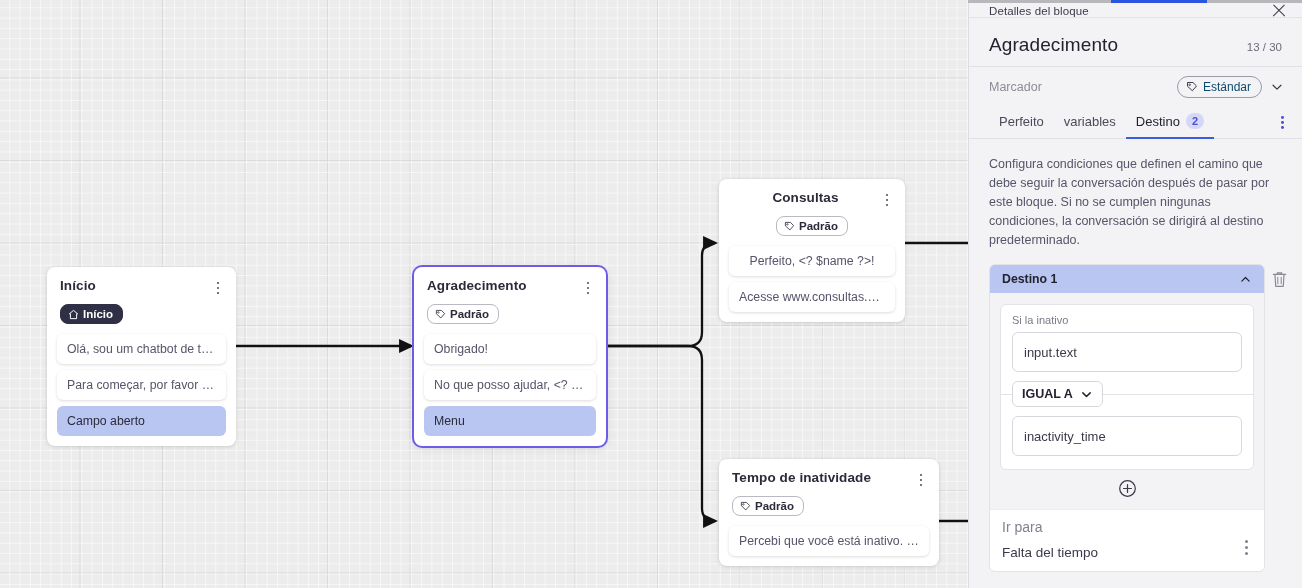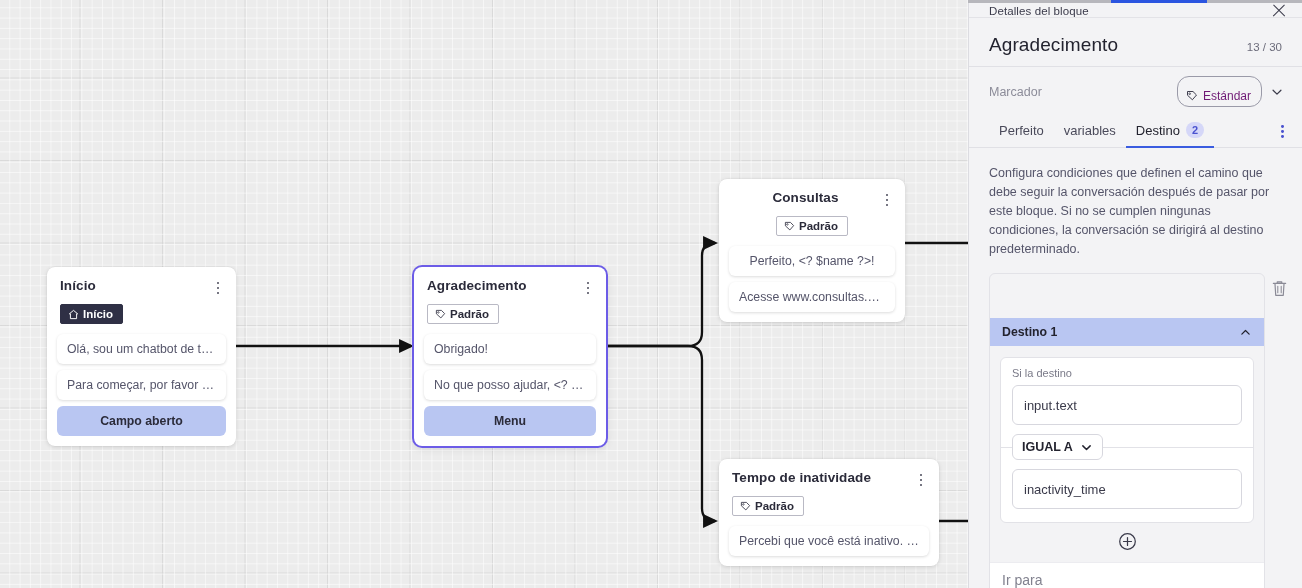--- a/index.html
+++ b/index.html
@@ -48,37 +48,37 @@
   }
   .kebab {
     width: 16px; height: 18px; display: flex; flex-direction: column;
     align-items: center; justify-content: center; gap: 2.5px; cursor: pointer;
     margin-top: 1px; flex: none;
   }
   .kebab i { display:block; width: 2.6px; height: 2.6px; border-radius: 50%; background:#4a4a5a; }
   .tag-row { padding: 7px 13px 0 13px; }
   .tag {
     display: inline-flex; align-items: center; gap: 4px;
-    border: 1px solid #b9b9c4; border-radius: 2px;
+    border: 1px solid #b9b9c4; border-radius: 8px;
     padding: 2px 9px 2px 7px; font-size: 11.5px; color: #2b2b3a;
     font-weight: 600; background: #fff; line-height: 14px;
   }
   .tag.dark {
     background: #2f3045; border-color: #2f3045; color: #ffffff;
   }
   .tag svg { width: 11px; height: 11px; display:block; }
   .node-body { padding: 10px 10px 10px 10px; display: flex; flex-direction: column; gap: 6px; }
   .msg {
     background: #ffffff; border-radius: 6px; padding: 7px 10px;
     font-size: 12.3px; color: #55556a; line-height: 16px;
     box-shadow: 0 1px 3px rgba(0,0,0,0.14);
     white-space: nowrap; overflow: hidden; text-overflow: ellipsis;
   }
   .msg.highlight {
-    background: #b9c6f2; color: #2b2b3a; box-shadow: none; font-weight: 700; text-align: center;
+    background: #b9c6f2; color: #2b2b3a; box-shadow: none; font-weight: 400;
   }
 
   
   #panel {
     position: absolute; right: 0; top: 0;
     width: 334px; height: 588px;
     background: #f3f3f5;
     border-left: 1px solid #dcdce1;
     display: flex; flex-direction: column;
   }
@@ -113,21 +113,21 @@
   .panel-title { font-size: 19px; color: #23232f; flex: 1; font-weight: 400; letter-spacing: .1px; }
   .panel-count { font-size: 11.5px; color: #6b6b7a; }
 
   .marcador-row {
     display: flex; align-items: center; padding: 9px 18px 9px 20px; gap: 8px;
   }
   .marcador-label { font-size: 12.5px; color: #8c8c99; flex: 1; }
   .chip {
     display: inline-flex; align-items: center; gap: 5px;
     border: 1px solid #9a9aa8; border-radius: 12px;
-    padding: 11px 10px 2px 8px; font-size: 12px; color: #701a75; background: #f3f3f5;
+    padding: 2px 10px 2px 8px; font-size: 12px; color: #0c4a6e; background: #f3f3f5;
     font-weight: 400; line-height: 16px; cursor: pointer;
   }
   .chip svg { width: 12px; height: 12px; }
   .chev {
     width: 14px; height: 14px; cursor: pointer; display:block;
   }
 
   .tabs {
     display: flex; align-items: center; padding: 0 14px 0 20px;
     border-bottom: 1px solid #e0e0e5; background: #f3f3f5;
@@ -156,21 +156,20 @@
 
   .destino-wrap { padding: 0 14px 0 20px; display: flex; align-items: flex-start; gap: 6px; }
   .destino-card {
     flex: 1; border-radius: 6px; overflow: hidden; background: #f3f3f5;
     border: 1px solid #e2e2e7;
   }
   .destino-head {
     background: #b9c6f2; display: flex; align-items: center;
     padding: 7px 12px; font-size: 12.3px; color: #23232f; font-weight: 600;
     cursor: pointer;
-    margin-top: 44px;
   }
   .destino-head span { flex: 1; }
   .caret-up { width: 13px; height: 13px; }
   .trash { width: 17px; height: 19px; margin-top: 6px; cursor:pointer; }
 
   .cond-box {
     margin: 11px 10px 0 10px; background: #ffffff; border: 1px solid #e2e2e7;
     border-radius: 6px; padding: 9px 11px 13px 11px; position: relative;
   }
   .cond-label { font-size: 11px; color: #7a7a88; margin-bottom: 6px; }
@@ -385,21 +384,21 @@
         <div class="destino-card">
 
           <div class="destino-head">
             <span>Destino 1</span>
             <svg class="caret-up" viewBox="0 0 16 16">
                 <path d="M3.5 10 L8 5.5 L12.5 10" fill="none" stroke="#23232f" stroke-width="1.5" stroke-linecap="round" stroke-linejoin="round"></path>
               </svg>
           </div>
 
           <div class="cond-box">
-            <div class="cond-label">Si la destino</div>
+            <div class="cond-label">Si la inativo</div>
             <div class="cond-input">input.text</div>
             <div class="op-row">
               <span class="op-select">
                 <span>IGUAL A</span>
                 <svg viewBox="0 0 16 16">
                     <path d="M3.5 6 L8 10.5 L12.5 6" fill="none" stroke="#23232f" stroke-width="1.8" stroke-linecap="round" stroke-linejoin="round"></path>
                   </svg>
               </span>
             </div>
             <div class="cond-input">inactivity_time</div>

